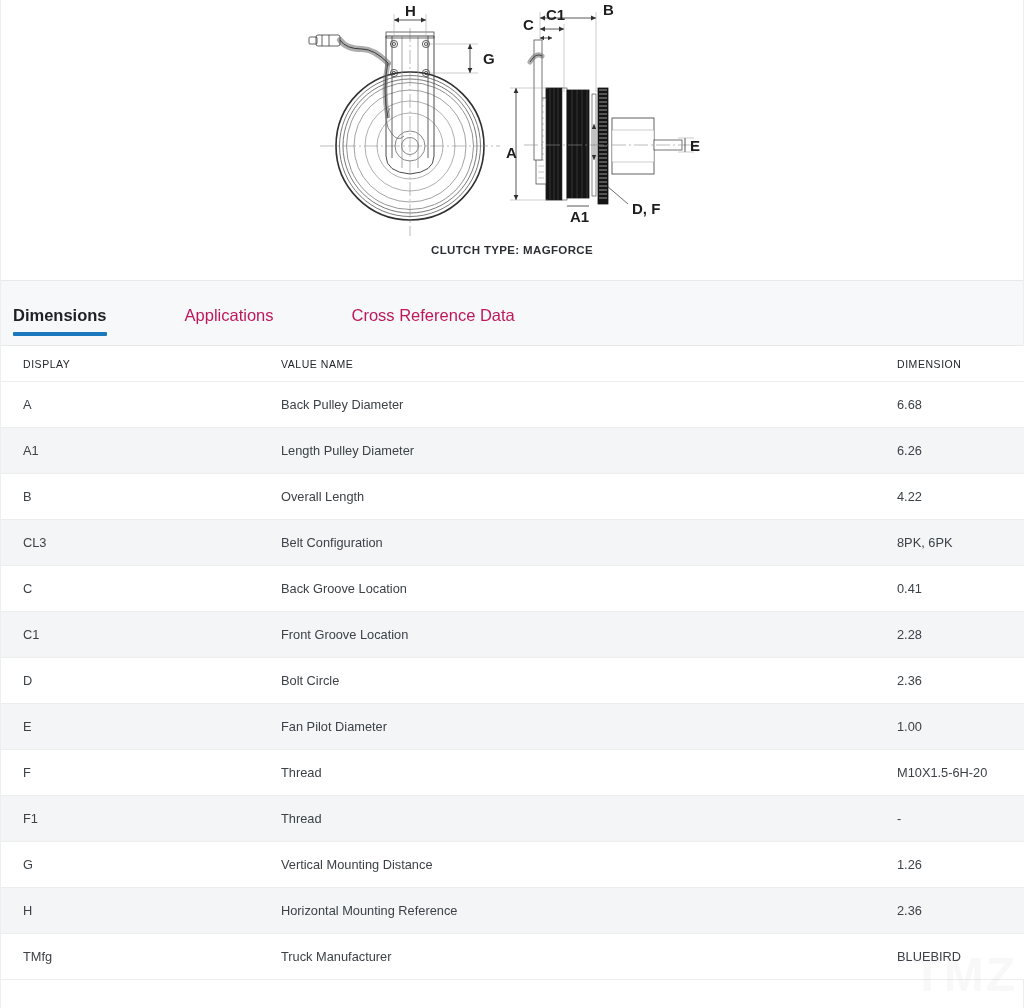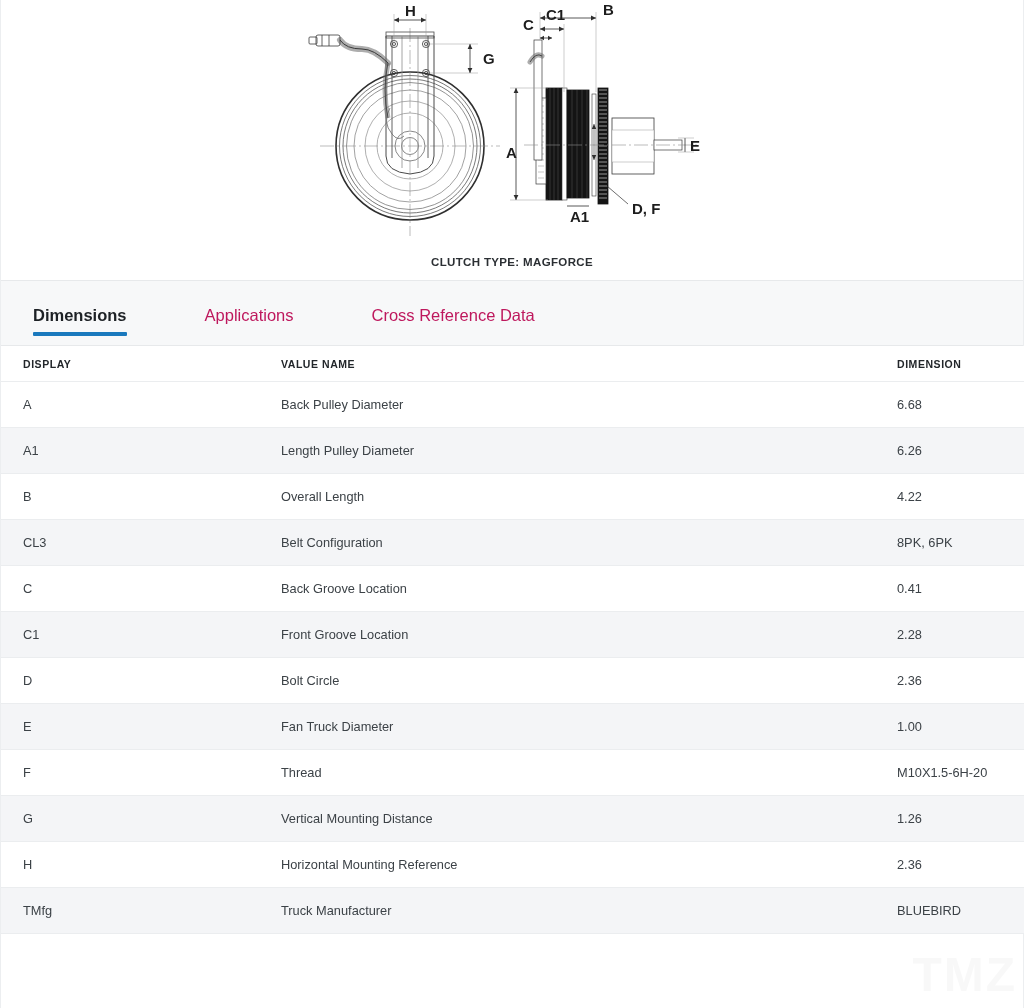--- a/index.html
+++ b/index.html
@@ -30,38 +30,38 @@
   .diagram-svg-wrap {
     position: absolute;
     left: 0; top: 0;
     width: 100%;
     height: 236px;
   }
   .diagram-svg-wrap svg { display: block; margin: 0 auto; }
   .clutch-caption {
     position: absolute;
     left: 0; right: 0;
-    top: 256px;
+    top: 244px;
     text-align: center;
     font-size: 11.5px;
     font-weight: bold;
     letter-spacing: 0.35px;
     color: #2b2f33;
   }
 
   
   .tabbar {
     position: relative;
     display: flex;
     align-items: flex-end;
     height: 66px;
     background: #f7f8f9;
     border-top: 1px solid #e7e9eb;
     border-bottom: 1px solid #e7e9eb;
-    padding-left: 32px;
+    padding-left: 12px;
   }
   .tab {
     position: relative;
     font-size: 16.5px;
     color: #be185d;
     padding: 0 0 20px 0;
     margin-right: 78px;
     cursor: pointer;
     white-space: nowrap;
   }
@@ -78,21 +78,21 @@
 
   
   .dim-table {
     width: 100%;
     border-collapse: collapse;
     table-layout: fixed;
   }
   .dim-table thead th {
     text-align: left;
     font-size: 10.5px;
-    font-weight: bold;
+    font-weight: normal;
     letter-spacing: 0.55px;
     color: #22262a;
     padding: 12px 0 11px 0;
     background: #ffffff;
     border-bottom: 1px solid #ebedef;
   }
   .dim-table td {
     font-size: 12.8px;
     color: #3c4247;
     padding: 15px 0;
@@ -345,29 +345,34 @@
           <td class="col-value">Front Groove Location</td>
           <td class="col-dim">2.28</td>
         </tr>
         <tr>
           <td class="col-display">D</td>
           <td class="col-value">Bolt Circle</td>
           <td class="col-dim">2.36</td>
         </tr>
         <tr>
           <td class="col-display">E</td>
-          <td class="col-value">Fan Truck Diameter</td>
+          <td class="col-value">Fan Pilot Diameter</td>
           <td class="col-dim">1.00</td>
         </tr>
         <tr>
           <td class="col-display">F</td>
           <td class="col-value">Thread</td>
           <td class="col-dim">M10X1.5-6H-20</td>
         </tr>
         <tr>
+          <td class="col-display">F1</td>
+          <td class="col-value">Thread</td>
+          <td class="col-dim">-</td>
+        </tr>
+        <tr>
           <td class="col-display">G</td>
           <td class="col-value">Vertical Mounting Distance</td>
           <td class="col-dim">1.26</td>
         </tr>
         <tr>
           <td class="col-display">H</td>
           <td class="col-value">Horizontal Mounting Reference</td>
           <td class="col-dim">2.36</td>
         </tr>
         <tr>

